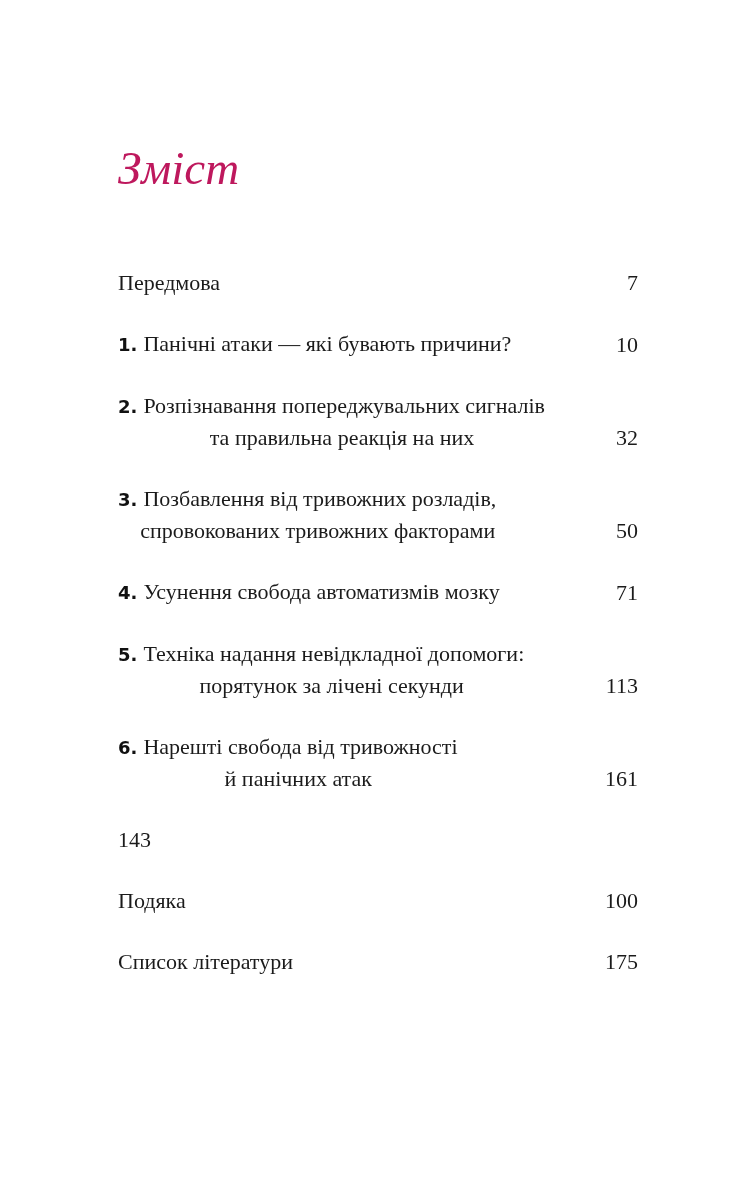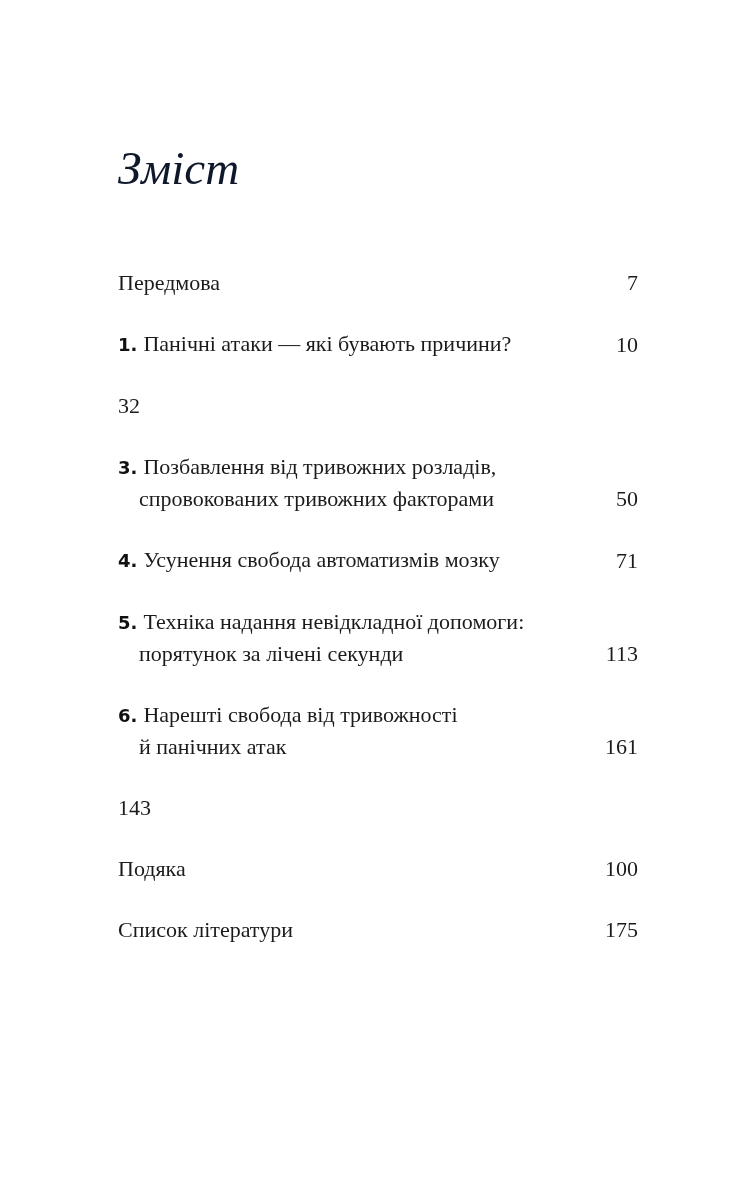--- a/index.html
+++ b/index.html
@@ -19,32 +19,33 @@
     width: 756px;
     height: 1181px;
     padding: 141px 118px 0 118px;
   }
   .title {
     margin: 0;
     font-size: 47px;
     font-style: italic;
     font-weight: 400;
     line-height: 54px;
-    color: #0f172a;
+    color: #be185d;
   }
   .toc {
     margin-top: 72px;
   }
   .row {
     display: flex;
     justify-content: space-between;
     align-items: flex-end;
     font-size: 22px;
     line-height: 31px;
     margin-bottom: 30px;
+    text-align: center;
   }
   .entry {
     max-width: 440px;
   }
   .num {
     font-family: "DejaVu Sans", sans-serif;
     font-weight: 700;
     font-size: 18px;
     margin-right: 6px;
     color: #111111;
@@ -77,20 +78,24 @@
     </div>
 
     <div class="row">
       <div class="entry">
         <span class="num">1.</span><span class="l1">Панічні атаки — які бувають причини?</span>
       </div>
       <div class="pg">10</div>
     </div>
 
     <div class="row">
+      <div class="entry">
+        <span class="num">2.</span><span class="l1">Розпізнавання попереджувальних сигналів</span>
+        <span class="l2">та правильна реакція на них</span>
+      </div>
       <div class="pg">32</div>
     </div>
 
     <div class="row">
       <div class="entry">
         <span class="num">3.</span><span class="l1">Позбавлення від тривожних розладів,</span>
         <span class="l2">спровокованих тривожних факторами</span>
       </div>
       <div class="pg">50</div>
     </div>

